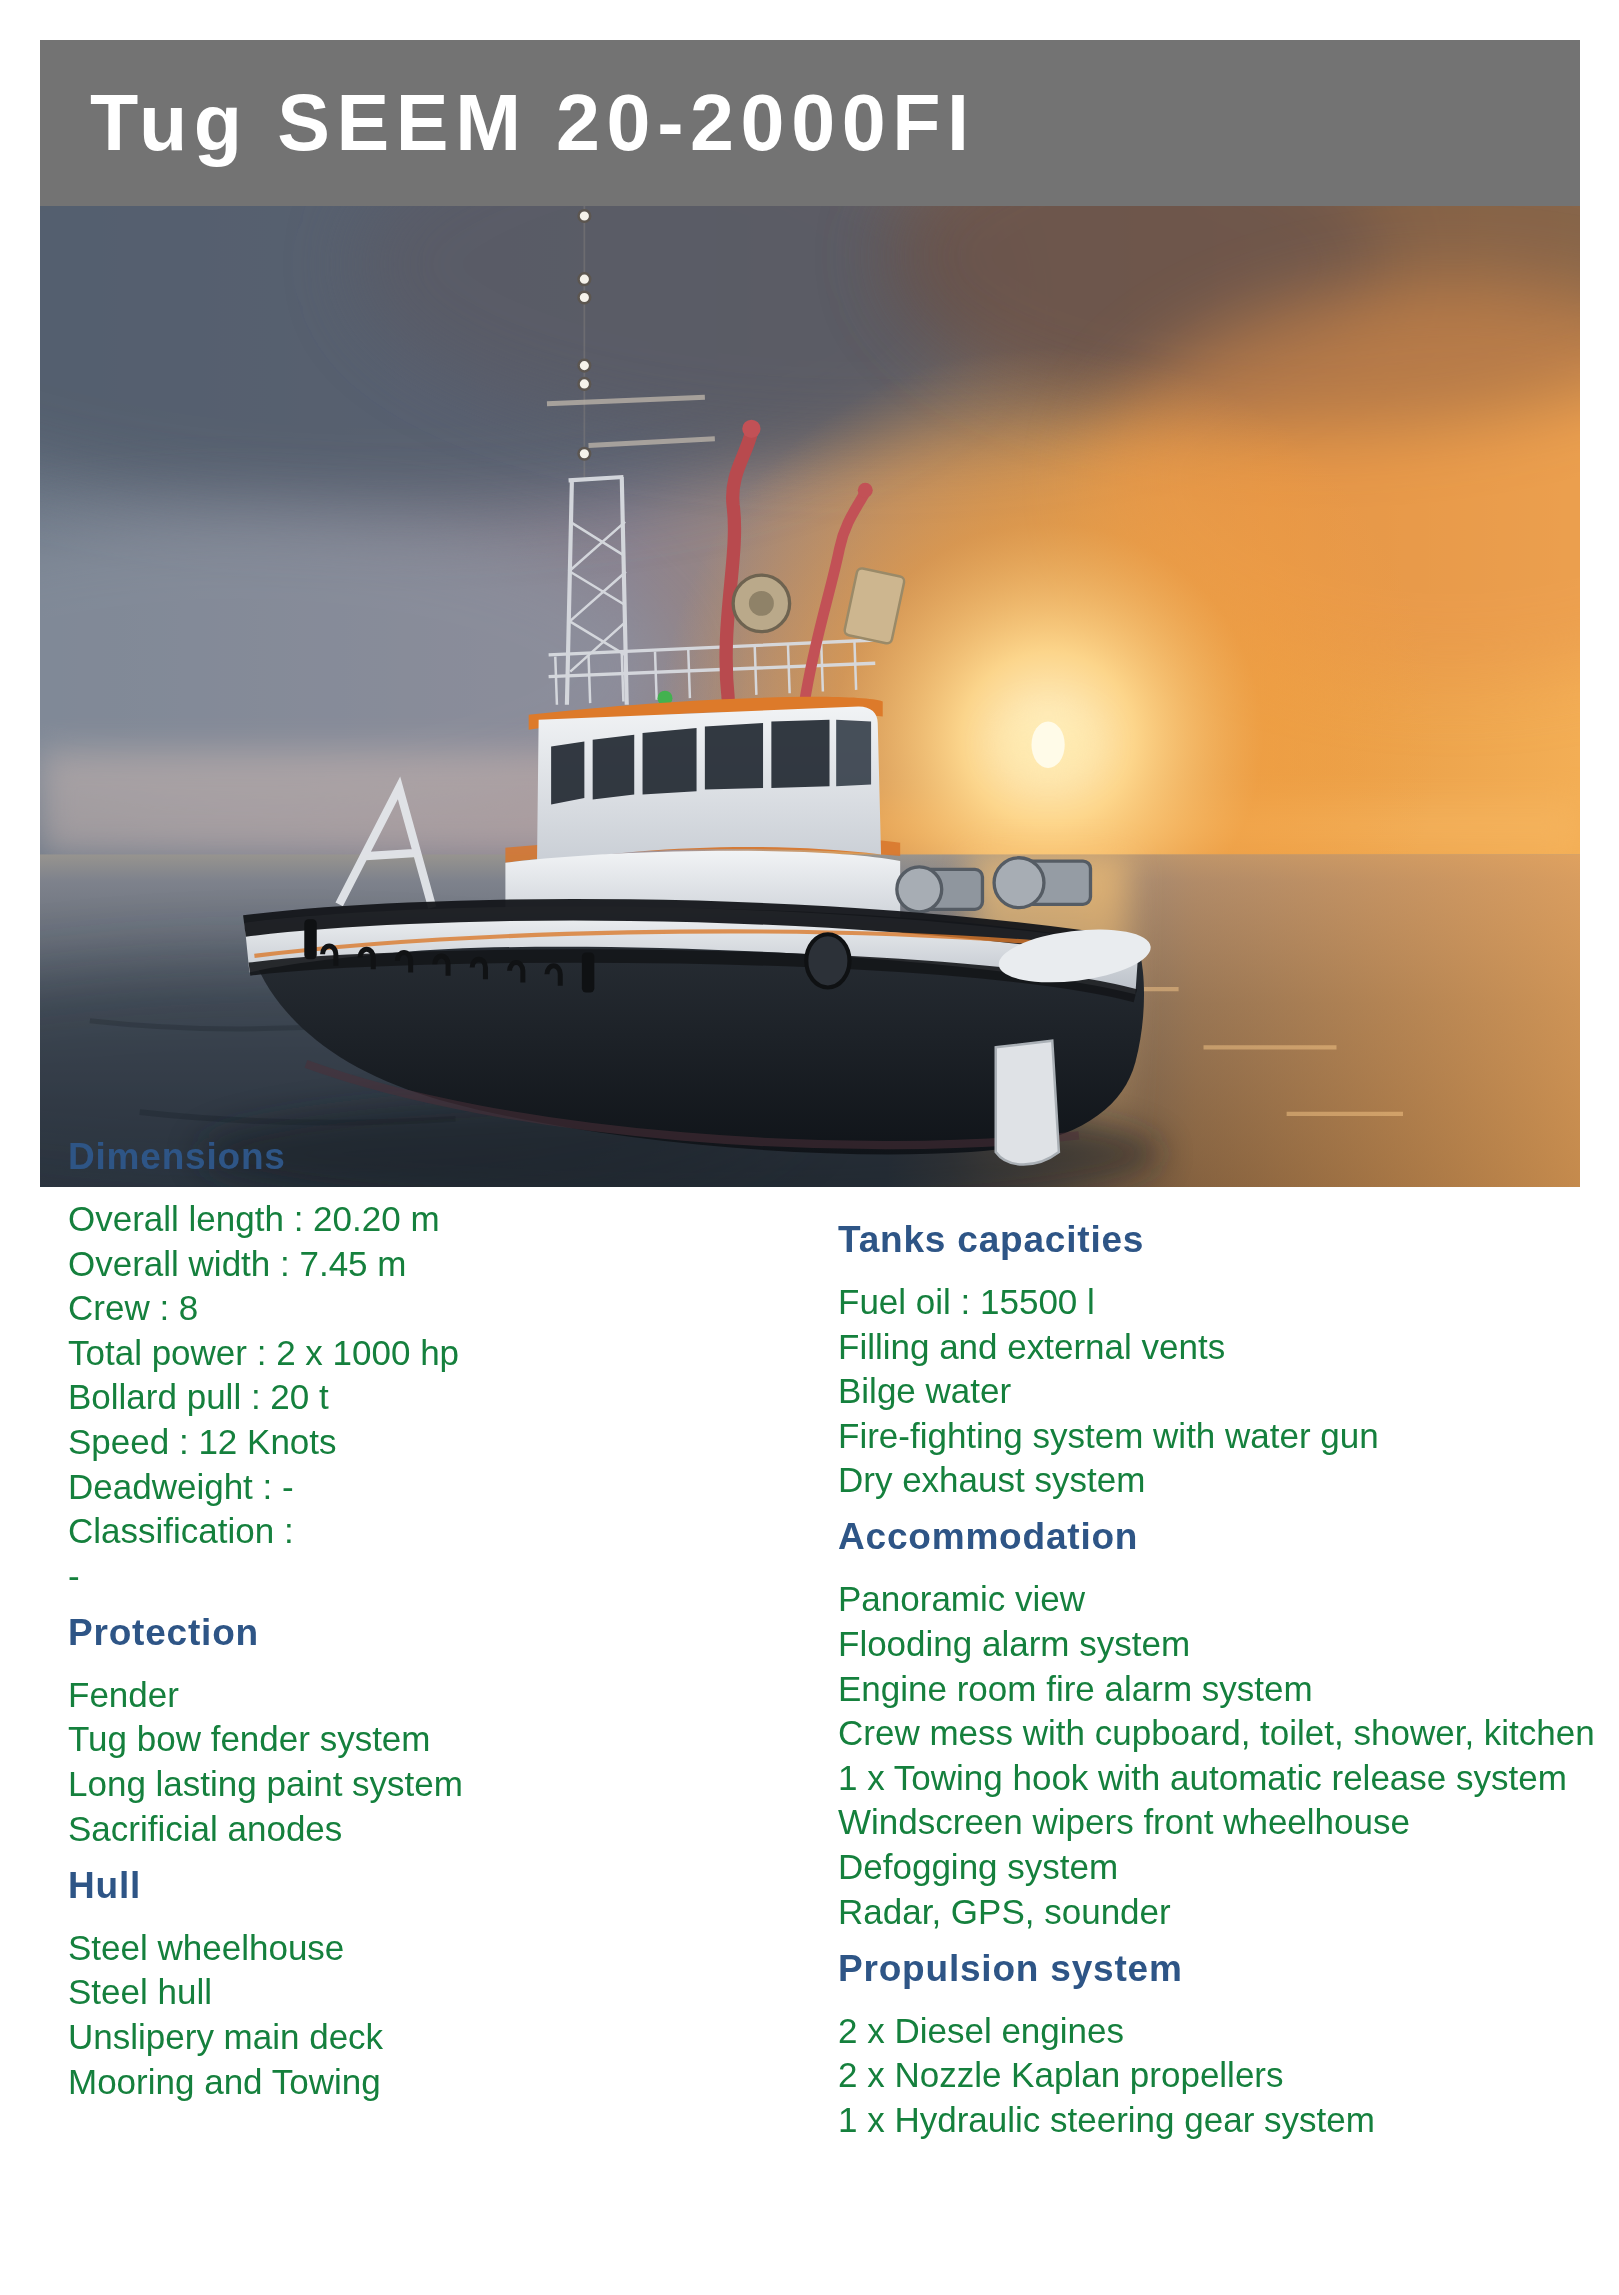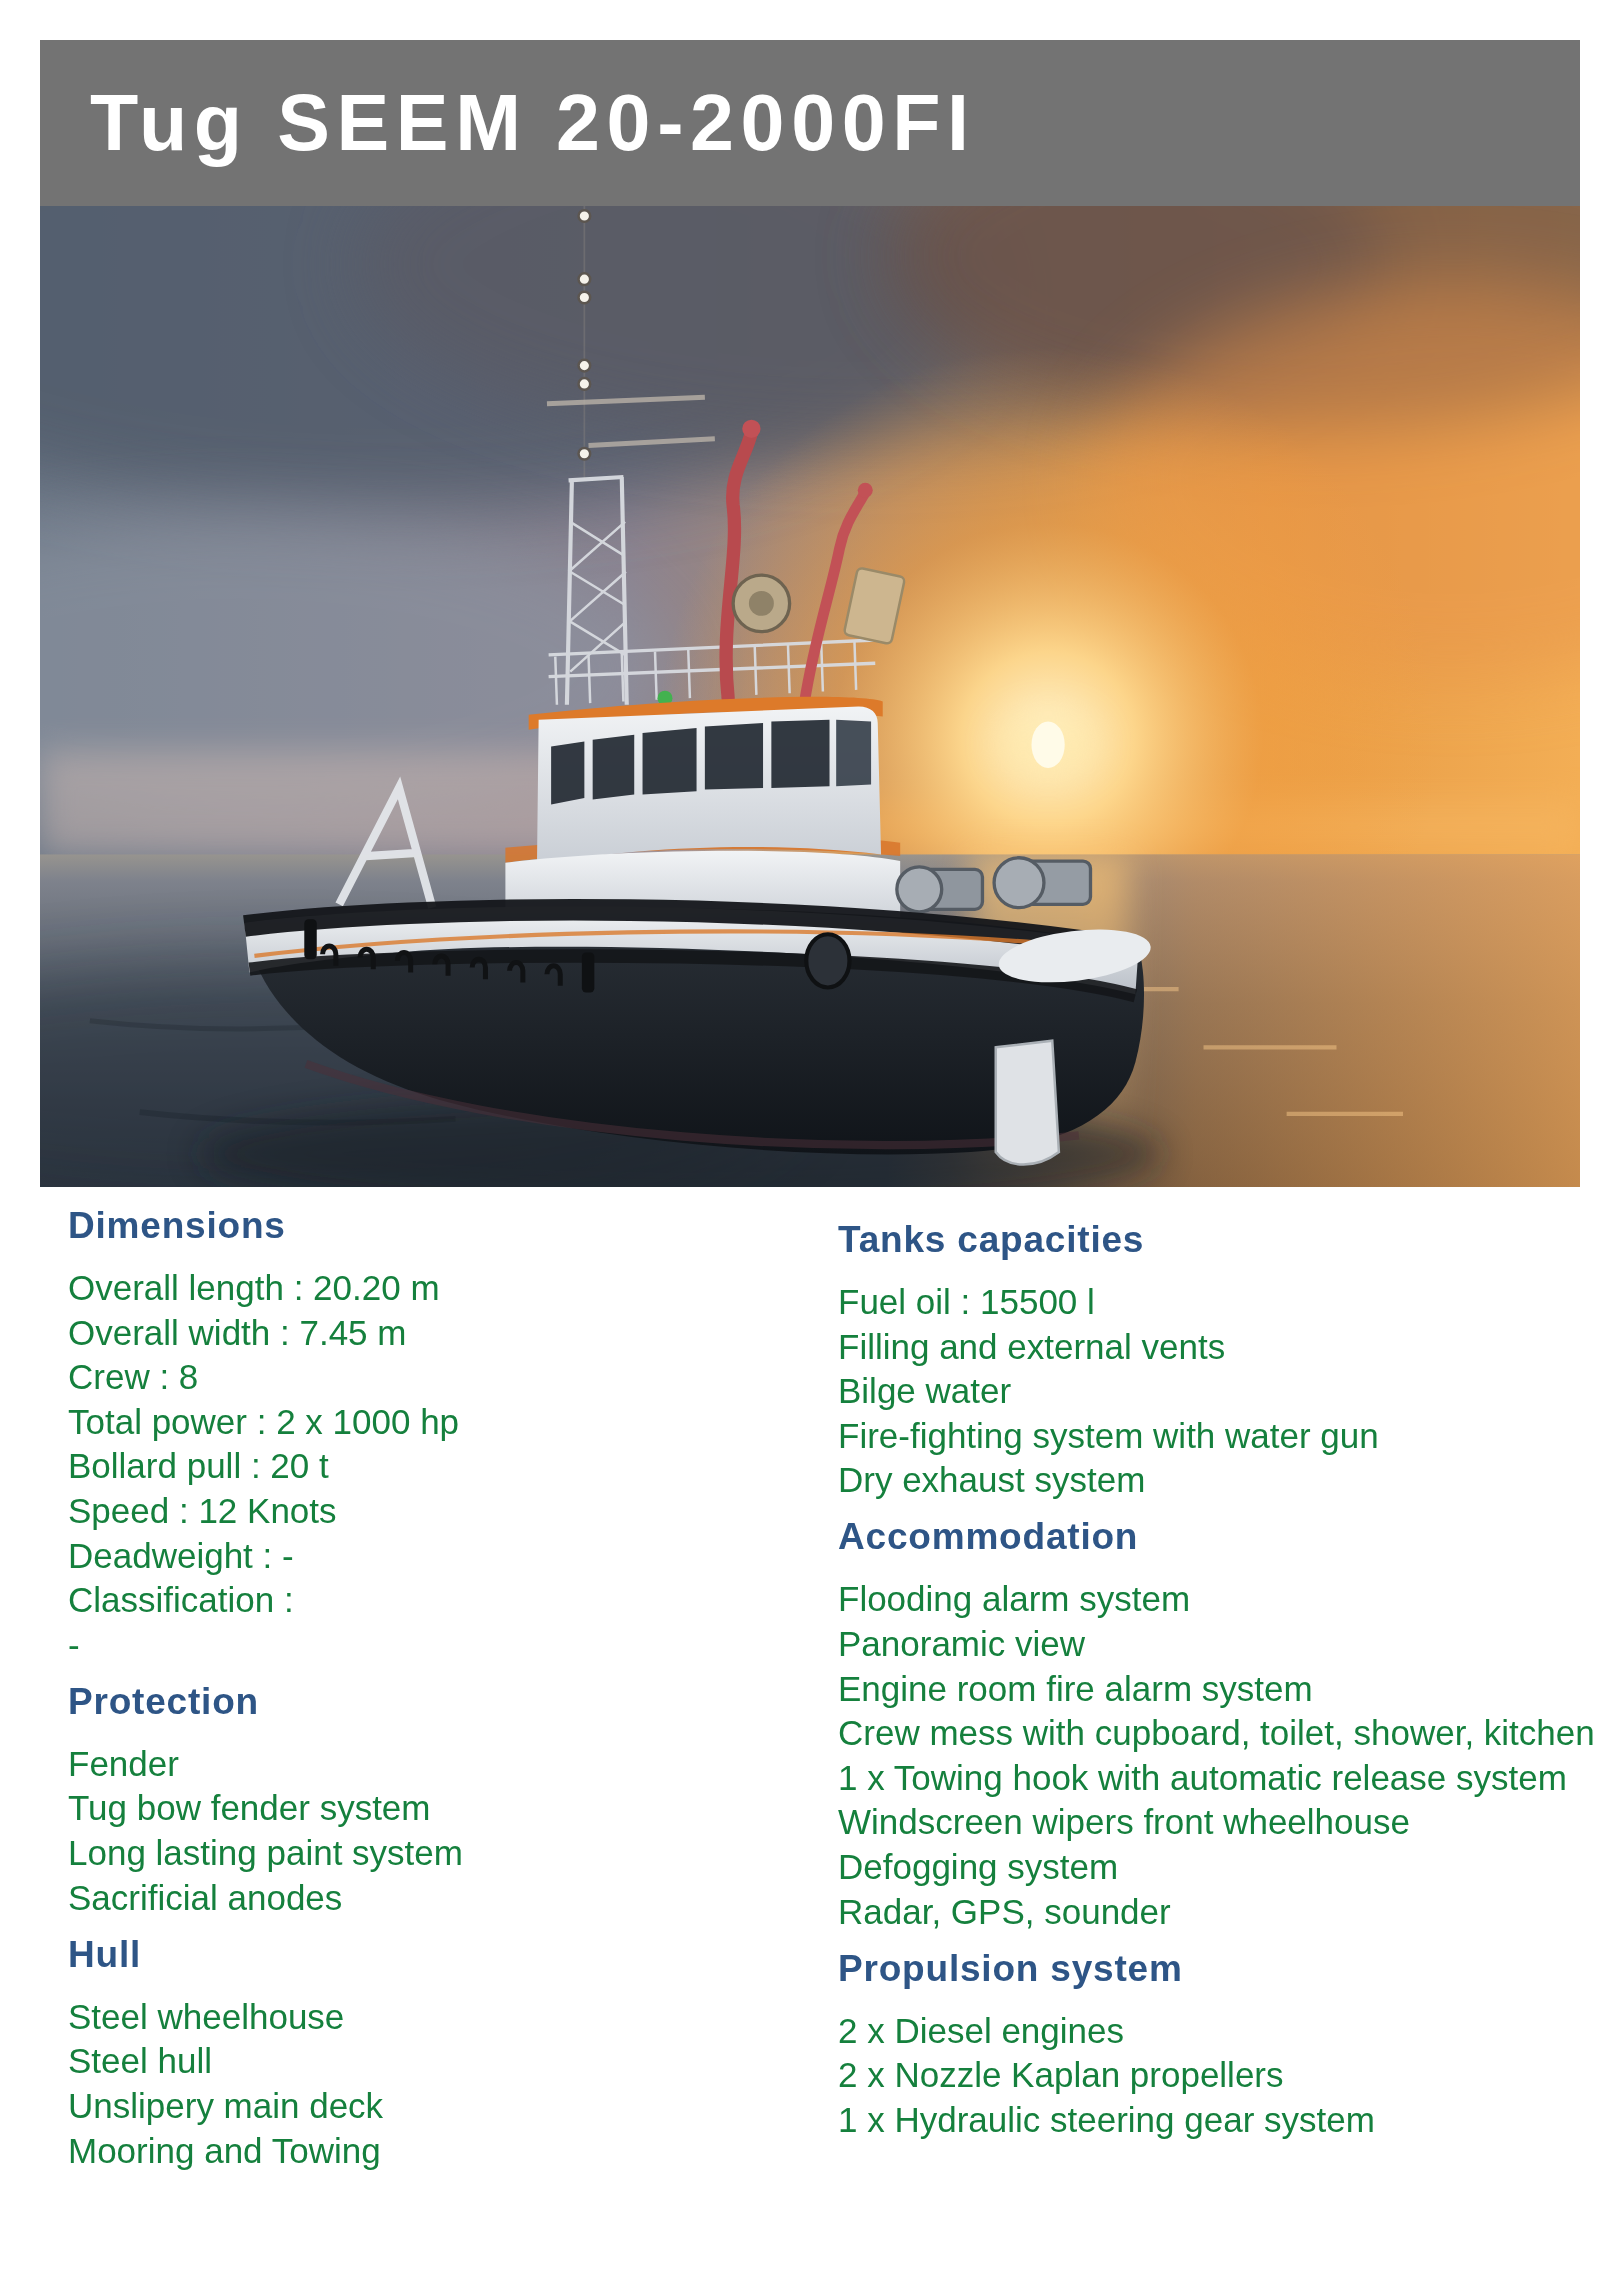--- a/index.html
+++ b/index.html
@@ -13,21 +13,21 @@
   }
   .header-title{
     color:#ffffff;font-size:79px;font-weight:700;letter-spacing:6.6px;
     padding-left:50px;white-space:nowrap;
   }
   .hero{
     position:absolute;left:40px;top:206px;width:1540px;height:981px;margin:0;
   }
   .hero svg{display:block;width:100%;height:100%;}
   .col{position:absolute;}
-  .col-left{left:68px;top:1207px;width:731px;}
+  .col-left{left:68px;top:1138px;width:731px;}
   .col-right{left:838px;top:1221px;width:748px;}
   .spec-section h2{
     color:#2e5586;font-size:37px;line-height:1.0;font-weight:700;
     letter-spacing:0.8px;margin:0 0 25px 0;
   }
   .spec-section{margin:0;}
   .spec-section:not(:first-child) h2{margin-top:20px;}
   .spec-section p{
     color:#15803d;font-size:35px;line-height:1.06;margin:0 0 7.5px 0;white-space:nowrap;
   }
@@ -222,22 +222,22 @@
   <section class="spec-section">
     <h2>Tanks capacities</h2>
     <p>Fuel oil : 15500 l</p>
     <p>Filling and external vents</p>
     <p>Bilge water</p>
     <p>Fire-fighting system with water gun</p>
     <p>Dry exhaust system</p>
   </section>
   <section class="spec-section">
     <h2>Accommodation</h2>
+    <p>Panoramic view</p>
     <p>Flooding alarm system</p>
-    <p>Panoramic view</p>
     <p>Engine room fire alarm system</p>
     <p>Crew mess with cupboard, toilet, shower, kitchen</p>
   </section>
   <section class="spec-section">
     <p>1 x Towing hook with automatic release system</p>
     <p>Windscreen wipers front wheelhouse</p>
     <p>Defogging system</p>
     <p>Radar, GPS, sounder</p>
   </section>
   <section class="spec-section">

